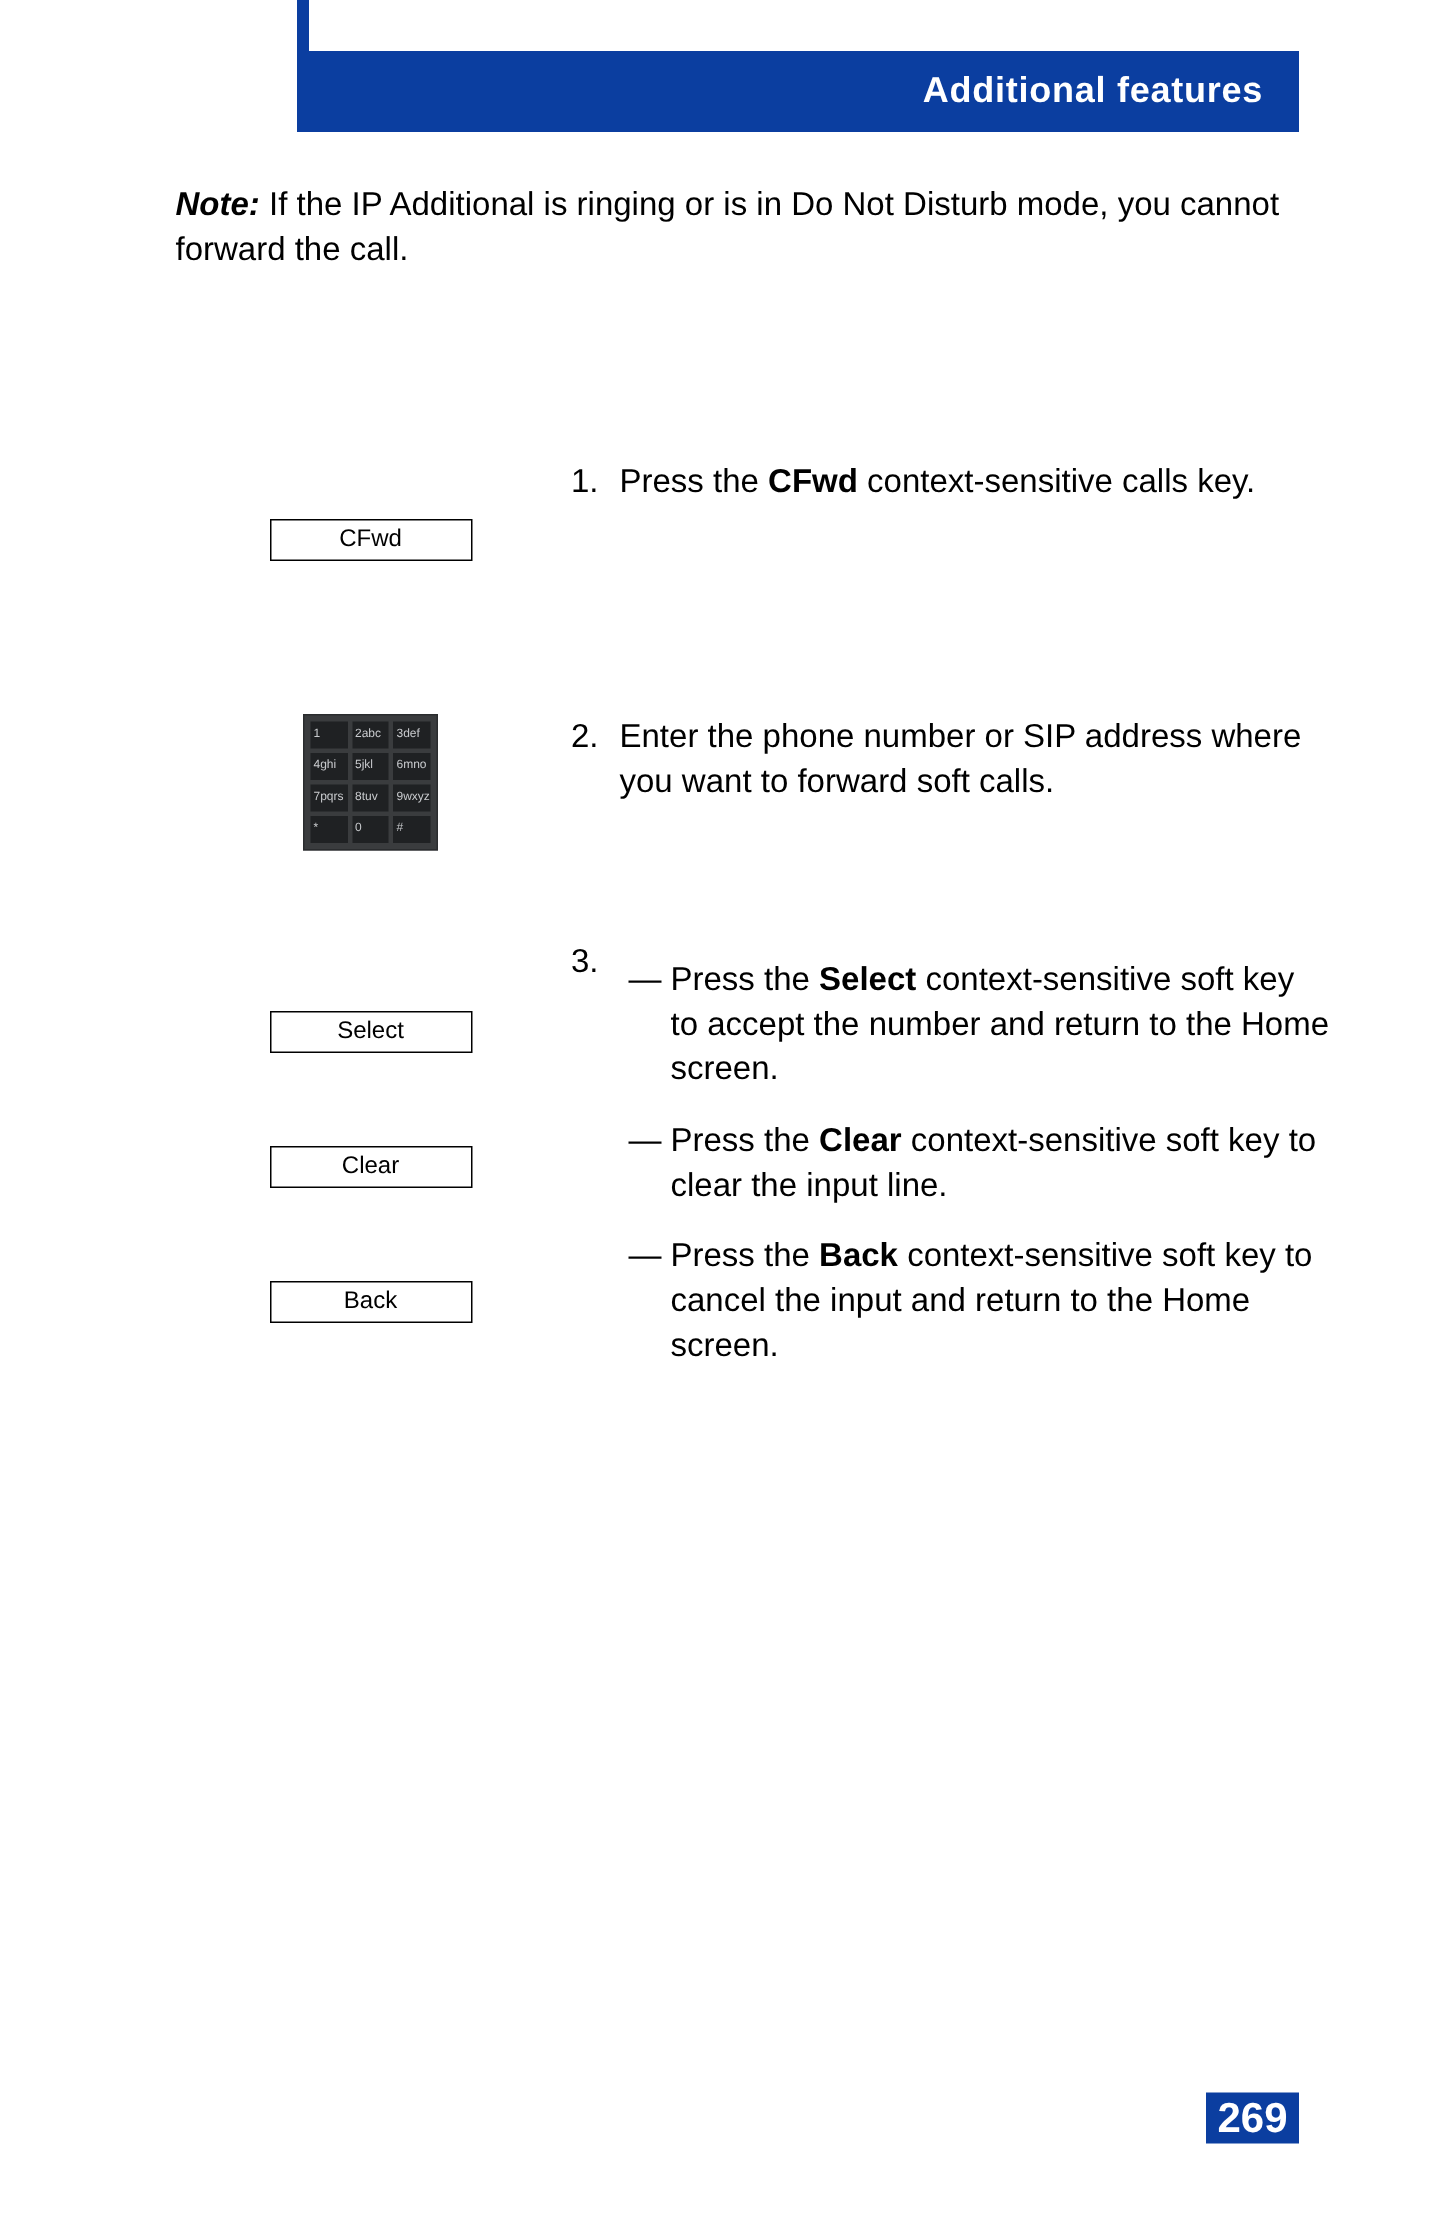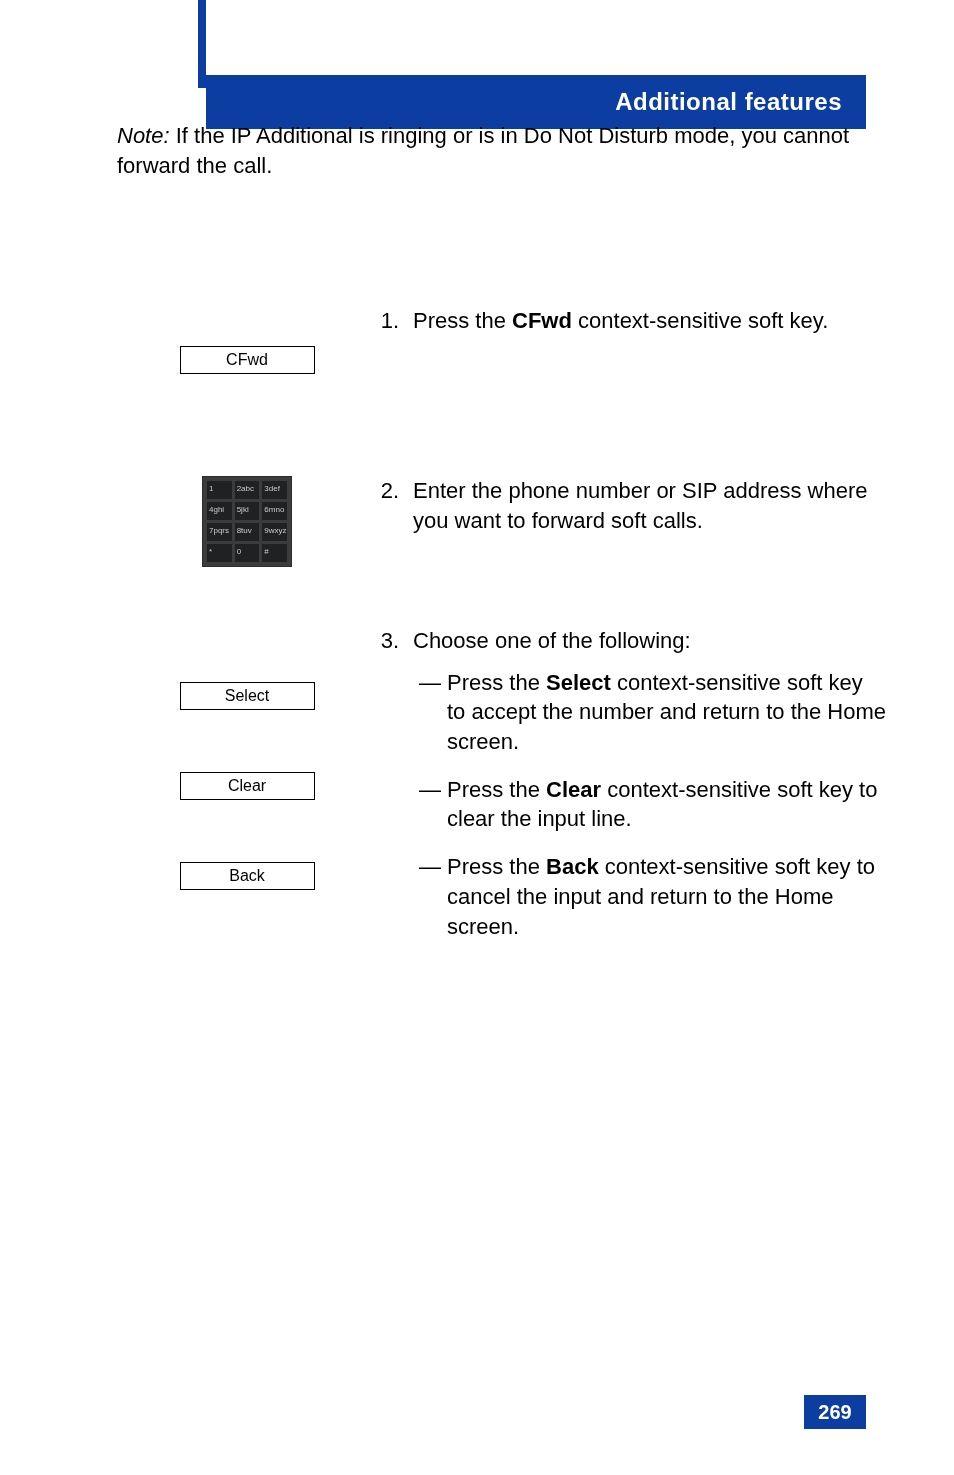--- a/index.html
+++ b/index.html
@@ -1,37 +1,37 @@
 <!DOCTYPE html>
 <html><head>
 <meta charset="utf-8">
 <style>
   * { box-sizing: border-box; margin: 0; padding: 0; }
   html, body { width: 954px; height: 1475px; background: #fff; font-family: Arial, Helvetica, sans-serif; color: #000; }
   .page { position: relative; width: 954px; height: 1475px; }
   .left-bar { position: absolute; left: 198px; top: 0; width: 8px; height: 88px; background: #0b3ea0; }
-  .header { position: absolute; left: 206px; top: 34px; width: 660px; height: 54px; background: #0b3ea0; display: flex; align-items: center; justify-content: flex-end; padding-right: 24px; margin-top: 41px; }
+  .header { position: absolute; left: 206px; top: 34px; width: 660px; height: 54px; background: #0b3ea0; display: flex; align-items: center; justify-content: flex-end; padding-right: 24px; }
   .header-text { color: #fff; font-weight: bold; font-size: 24px; letter-spacing: 0.5px; }
   .intro { position: absolute; left: 117px; top: 121px; width: 750px; font-size: 22px; line-height: 1.35; }
-  .intro .bold { font-weight: normal; font-style: italic; }
+  .intro .bold { font-weight: bold; font-style: italic; }
   .step { position: absolute; display: flex; }
   .step-graphic { width: 260px; display: flex; justify-content: center; align-items: flex-start; }
   .step-body { width: 510px; font-size: 22px; line-height: 1.35; display: flex; }
   .step-num { width: 36px; text-align: right; padding-right: 14px; }
   .step-text { flex: 1; }
   .softkey-btn { width: 135px; height: 28px; border: 1px solid #000; background: #fff; text-align: center; font-size: 16px; line-height: 26px; }
   .softkey-btn .label { color: #000; }
   .keypad { width: 90px; display: grid; grid-template-columns: repeat(3, 1fr); gap: 3px; padding: 4px; background: #3a3c3e; border: 1px solid #2a2c2e; }
   .key { background: #1f2123; color: #c9cbce; font-size: 8px; line-height: 1; padding: 4px 2px; text-align: left; height: 18px; overflow: hidden; }
   .sublist { margin-top: 12px; }
   .sub-item { display: flex; margin-bottom: 18px; }
   .dash { width: 34px; text-align: center; }
   .sub-text { flex: 1; }
   .bold { font-weight: bold; }
-  .page-num-box { position: absolute; right: 88px; bottom: 46px; width: 62px; height: 34px; background: #0b3ea0; color: #fff; font-weight: bold; font-size: 20px; display: flex; align-items: center; justify-content: center; }
+  .page-num-box { position: absolute; right: 88px; bottom: 46px; width: 62px; height: 34px; background: #0b3ea0; color: #fff; font-weight: bold; font-size: 28px; display: flex; align-items: center; justify-content: center; }
   .btn-stack .softkey-btn { margin-bottom: 62px; }
 </style>
 </head>
 <body>
 
 <div class="page">
 
   <div class="left-bar"></div>
   <div class="header">
     <span class="header-text">Additional features</span>
@@ -43,21 +43,21 @@
 
   <div class="step" style="left:117px; top:306px;">
     <div class="step-graphic" style="padding-top:40px;">
       <div class="softkey-btn">
         <span class="label">CFwd</span>
       </div>
     </div>
     <div class="step-body">
       <div class="step-num">1.</div>
       <div class="step-text">
-        <span>Press the </span><span class="bold">CFwd</span><span> context-sensitive soft key.</span>
+        <span>Press the </span><span class="bold">CFwd</span><span> context-sensitive calls key.</span>
       </div>
     </div>
   </div>
 
   <div class="step" style="left:117px; top:476px;">
     <div class="step-graphic">
       <div class="keypad">
         <div class="key">1</div>
         <div class="key">2abc</div>
         <div class="key">3def</div>
@@ -86,21 +86,20 @@
       <div class="softkey-btn">
         <span class="label">Clear</span>
       </div>
       <div class="softkey-btn">
         <span class="label">Back</span>
       </div>
     </div>
     <div class="step-body">
       <div class="step-num">3.</div>
       <div class="step-text">
-        <div>Choose one of the following:</div>
         <div class="sublist">
           <div class="sub-item">
             <div class="dash">—</div>
             <div class="sub-text">
               <span>Press the </span><span class="bold">Select</span><span> context-sensitive soft key to accept the number and return to the Home screen.</span>
             </div>
           </div>
           <div class="sub-item">
             <div class="dash">—</div>
             <div class="sub-text">

